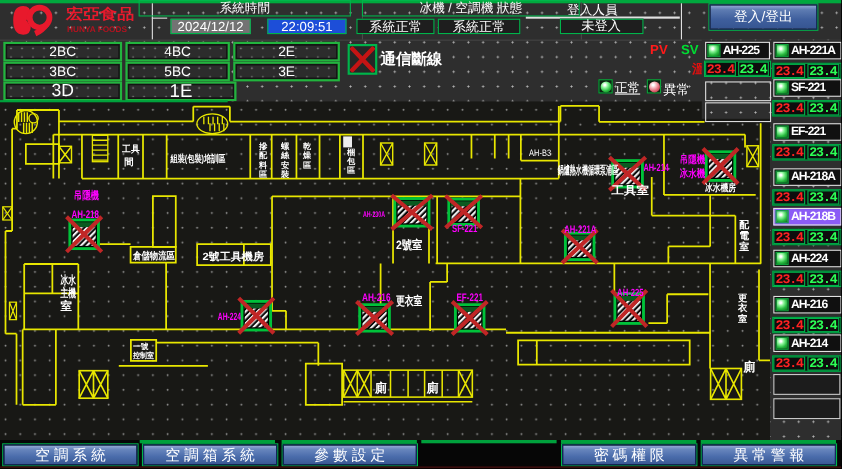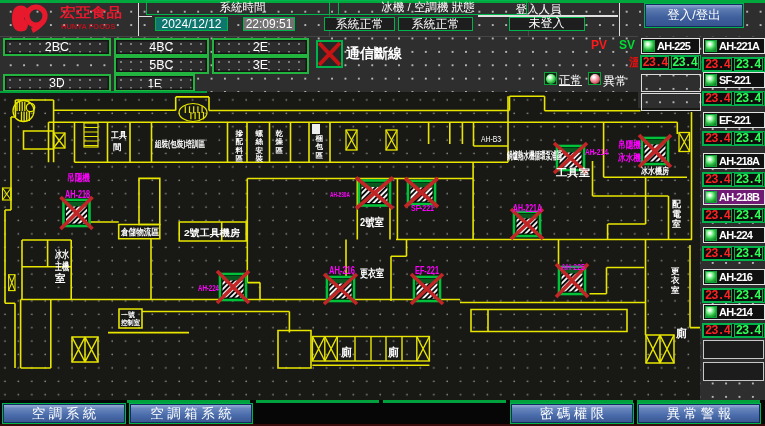--- a/index.html
+++ b/index.html
@@ -21,38 +21,39 @@
 <g fill="#e8192c">
         <path d="M10 17.5 Q10 4.5 19 4.5 Q26 4.5 26 12 L22 17.5 L26 23 Q26 30.5 19 30.5 Q10 30.5 10 17.5Z"></path>
       </g>
 <g stroke="#e8192c" stroke-width="5.2" fill="none">
         <circle cx="34" cy="15" r="9"></circle>
         <path d="M40.5 21 Q36 27 30 29.5"></path>
       </g>
 <text x="58" y="16" fill="#e8192c" font-size="13.5" font-weight="bold" textLength="62" lengthAdjust="spacingAndGlyphs">宏亞食品</text>
 <text x="59" y="28" fill="#b5121f" font-size="7.5" font-weight="bold">HUNYA FOODS</text>
     </svg>
-    <div style="position:absolute;left:146px;top:0px;width:193px;height:14.5px;border:1.6px solid #00b44b;background:transparent;box-sizing:border-box;display:flex;align-items:center;justify-content:center;color:#fff;font-size:11.5px;white-space:nowrap;">系統時間</div>
-    <div style="position:absolute;left:155px;top:17px;width:73px;height:14px;border:1.6px solid #00b44b;background:#0f766e;box-sizing:border-box;display:flex;align-items:center;justify-content:center;color:#fff;font-size:12px;white-space:nowrap;">2024/12/12</div>
-    <div style="position:absolute;left:243px;top:17px;width:52px;height:14px;border:1.6px solid #00b44b;background:#737373;box-sizing:border-box;display:flex;align-items:center;justify-content:center;color:#fff;font-size:12px;white-space:nowrap;">22:09:51</div>
+    <div style="position:absolute;left:126px;top:0px;width:193px;height:14.5px;border:1.6px solid #00b44b;background:transparent;box-sizing:border-box;display:flex;align-items:center;justify-content:center;color:#fff;font-size:11.5px;white-space:nowrap;">系統時間</div>
+    <div style="position:absolute;left:155px;top:17px;width:73px;height:14px;border:1.6px solid #00b44b;background:#737373;box-sizing:border-box;display:flex;align-items:center;justify-content:center;color:#fff;font-size:12px;white-space:nowrap;">2024/12/12</div>
+    <div style="position:absolute;left:243px;top:17px;width:72px;height:14px;border:1.6px solid #00b44b;background:#1d4ed8;box-sizing:border-box;display:flex;align-items:center;justify-content:center;color:#fff;font-size:12px;white-space:nowrap;">22:09:51</div>
     <div style="position:absolute;left:329px;top:0px;width:198px;height:14.5px;border:1.6px solid #00b44b;background:transparent;box-sizing:border-box;display:flex;align-items:center;justify-content:center;color:#fff;font-size:11.5px;white-space:nowrap;">冰機 / 空調機 狀態</div>
     <div style="position:absolute;left:324px;top:17px;width:71px;height:14px;border:1.6px solid #00b44b;background:#1e1e1e;box-sizing:border-box;display:flex;align-items:center;justify-content:center;color:#fff;font-size:12px;white-space:nowrap;">系統正常</div>
     <div style="position:absolute;left:398px;top:17px;width:75px;height:14px;border:1.6px solid #00b44b;background:#1e1e1e;box-sizing:border-box;display:flex;align-items:center;justify-content:center;color:#fff;font-size:12px;white-space:nowrap;">系統正常</div>
     <div style="position:absolute;left:515.5px;top:1.5px;color:#fff;font-size:11.5px;">登入人員</div>
     <div style="position:absolute;left:508.5px;top:17px;width:76px;height:13.5px;border:1.6px solid #00b44b;background:#1e1e1e;box-sizing:border-box;display:flex;align-items:center;justify-content:center;color:#fff;font-size:12px;white-space:nowrap;">未登入</div>
     <div style="position:absolute;left:644px;top:3px;width:100px;height:25px;box-sizing:border-box;border:1.6px solid #00b44b;">
       <div style="width:100%;height:100%;box-sizing:border-box;border:1px solid #132a5e;background:linear-gradient(#92a9d2 0%,#5e7cb2 18%,#3f5f9d 60%,#365591 100%);display:flex;align-items:center;justify-content:center;color:#fff;font-size:12.5px;">登入/登出</div>
     </div>
     <div style="position:absolute;left:3px;top:38px;width:108px;height:17.5px;box-sizing:border-box;border:2.4px solid #22b43e;box-shadow:inset 0 0 0 1.5px #141414;background-color:#2c2c2c;background-image:radial-gradient(circle,#9a9a9a 0.6px,rgba(0,0,0,0) 1px);background-size:10px 8px;display:flex;align-items:center;justify-content:center;color:#fff;font-size:12.5px;">2BC</div>
     <div style="position:absolute;left:114px;top:38px;width:95px;height:17.5px;box-sizing:border-box;border:2.4px solid #22b43e;box-shadow:inset 0 0 0 1.5px #141414;background-color:#2c2c2c;background-image:radial-gradient(circle,#9a9a9a 0.6px,rgba(0,0,0,0) 1px);background-size:10px 8px;display:flex;align-items:center;justify-content:center;color:#fff;font-size:12.5px;">4BC</div>
     <div style="position:absolute;left:212px;top:38px;width:97px;height:17.5px;box-sizing:border-box;border:2.4px solid #22b43e;box-shadow:inset 0 0 0 1.5px #141414;background-color:#2c2c2c;background-image:radial-gradient(circle,#9a9a9a 0.6px,rgba(0,0,0,0) 1px);background-size:10px 8px;display:flex;align-items:center;justify-content:center;color:#fff;font-size:12.5px;">2E</div>
+    <div style="position:absolute;left:3px;top:56px;width:108px;height:17.5px;box-sizing:border-box;border:2.4px solid #22b43e;box-shadow:inset 0 0 0 1.5px #141414;background-color:#2c2c2c;background-image:radial-gradient(circle,#9a9a9a 0.6px,rgba(0,0,0,0) 1px);background-size:10px 8px;display:flex;align-items:center;justify-content:center;color:#fff;font-size:12.5px;">3BC</div>
     <div style="position:absolute;left:114px;top:56px;width:95px;height:17.5px;box-sizing:border-box;border:2.4px solid #22b43e;box-shadow:inset 0 0 0 1.5px #141414;background-color:#2c2c2c;background-image:radial-gradient(circle,#9a9a9a 0.6px,rgba(0,0,0,0) 1px);background-size:10px 8px;display:flex;align-items:center;justify-content:center;color:#fff;font-size:12.5px;">5BC</div>
     <div style="position:absolute;left:212px;top:56px;width:97px;height:17.5px;box-sizing:border-box;border:2.4px solid #22b43e;box-shadow:inset 0 0 0 1.5px #141414;background-color:#2c2c2c;background-image:radial-gradient(circle,#9a9a9a 0.6px,rgba(0,0,0,0) 1px);background-size:10px 8px;display:flex;align-items:center;justify-content:center;color:#fff;font-size:12.5px;">3E</div>
-    <div style="position:absolute;left:3px;top:74px;width:108px;height:17.5px;box-sizing:border-box;border:2.4px solid #22b43e;box-shadow:inset 0 0 0 1.5px #141414;background-color:#2c2c2c;background-image:radial-gradient(circle,#9a9a9a 0.6px,rgba(0,0,0,0) 1px);background-size:10px 8px;display:flex;align-items:center;justify-content:center;color:#fff;font-size:12px;">3D</div>
-    <div style="position:absolute;left:114px;top:74px;width:81px;height:17.5px;box-sizing:border-box;border:2.4px solid #22b43e;box-shadow:inset 0 0 0 1.5px #141414;background-color:#2c2c2c;background-image:radial-gradient(circle,#9a9a9a 0.6px,rgba(0,0,0,0) 1px);background-size:10px 8px;display:flex;align-items:center;justify-content:center;color:#fff;font-size:11px;">1E</div>
+    <div style="position:absolute;left:3px;top:74px;width:108px;height:17.5px;box-sizing:border-box;border:2.4px solid #22b43e;box-shadow:inset 0 0 0 1.5px #141414;background-color:#2c2c2c;background-image:radial-gradient(circle,#9a9a9a 0.6px,rgba(0,0,0,0) 1px);background-size:10px 8px;display:flex;align-items:center;justify-content:center;color:#fff;font-size:16px;">3D</div>
+    <div style="position:absolute;left:114px;top:74px;width:101px;height:17.5px;box-sizing:border-box;border:2.4px solid #22b43e;box-shadow:inset 0 0 0 1.5px #141414;background-color:#2c2c2c;background-image:radial-gradient(circle,#9a9a9a 0.6px,rgba(0,0,0,0) 1px);background-size:10px 8px;display:flex;align-items:center;justify-content:center;color:#fff;font-size:17px;">1E</div>
     <div style="position:absolute;left:0px;top:90.5px;width:207px;height:2.5px;background:#00a03c;z-index:3;"></div>
     <div style="position:absolute;left:316px;top:40px;width:27px;height:28px;box-sizing:border-box;border:2px solid #00b44b;background:#262626;">
 <svg width="23" height="24" viewBox="0 0 23 24">
         <path d="M1 1L22 23M22 1L1 23" stroke="#c41414" stroke-width="4" fill="none"></path>
       </svg></div>
     <div style="position:absolute;left:346px;top:45px;color:#fff;font-weight:bold;font-size:14px;">通信斷線</div>
     <div style="position:absolute;left:591px;top:38px;color:#ff1a1a;font-weight:bold;font-size:12px;">PV</div>
     <div style="position:absolute;left:619px;top:38px;color:#00dd33;font-weight:bold;font-size:12px;">SV</div>
     <div style="position:absolute;left:592px;top:55px;font-weight:bold;font-size:11.5px;margin-left:37px;"><span style="color:#e01010">溫度</span><span style="color:#00dd33">設定</span></div>
     <div style="position:absolute;left:544px;top:72px;width:13px;height:13px;border:1.6px solid #0da33b;background:#0d2212;box-sizing:border-box;">
@@ -288,21 +289,21 @@
       <div style="width:29.0px;height:100%;box-sizing:border-box;border:1.2px solid #00b44b;color:#2cff55;font-family:'Liberation Mono',monospace;font-weight:bold;font-size:12px;display:flex;align-items:center;justify-content:center;letter-spacing:-1px;">23.4</div>
     </div>
     <div style="position:absolute;left:703px;top:153px;width:62px;height:16px;box-sizing:border-box;border:1.3px solid #e2e2e2;background:#101010;color:#fff;font-weight:bold;font-size:11px;display:flex;align-items:center;white-space:nowrap;overflow:hidden;">
       <span style="flex:none;display:inline-block;width:10px;height:10px;margin:0 2px 0 1px;border:1.4px solid #0da33b;background:radial-gradient(circle at 38% 32%, #ffffff 8%, #8cf59a 30%, #27b93f 62%, #0a6a18 100%);"></span>
       <span style="letter-spacing:-0.8px;">AH-218A</span>
     </div>
     <div style="position:absolute;left:702px;top:172px;width:63px;height:15px;box-sizing:border-box;border:1.4px solid #00b44b;background:#0d0d0d;display:flex;">
       <div style="width:29.0px;height:100%;box-sizing:border-box;border:1.2px solid #00b44b;margin-right:1.6px;color:#ff2222;font-family:'Liberation Mono',monospace;font-weight:bold;font-size:12px;display:flex;align-items:center;justify-content:center;letter-spacing:-1px;">23.4</div>
       <div style="width:29.0px;height:100%;box-sizing:border-box;border:1.2px solid #00b44b;color:#2cff55;font-family:'Liberation Mono',monospace;font-weight:bold;font-size:12px;display:flex;align-items:center;justify-content:center;letter-spacing:-1px;">23.4</div>
     </div>
-    <div style="position:absolute;left:703px;top:189px;width:62px;height:16px;box-sizing:border-box;border:1.3px solid #e2e2e2;background:#701a75;color:#fff;font-weight:bold;font-size:11px;display:flex;align-items:center;white-space:nowrap;overflow:hidden;">
+    <div style="position:absolute;left:703px;top:189px;width:62px;height:16px;box-sizing:border-box;border:1.3px solid #e2e2e2;background:#8b5cf6;color:#fff;font-weight:bold;font-size:11px;display:flex;align-items:center;white-space:nowrap;overflow:hidden;">
       <span style="flex:none;display:inline-block;width:10px;height:10px;margin:0 2px 0 1px;border:1.4px solid #0da33b;background:radial-gradient(circle at 38% 32%, #ffffff 8%, #8cf59a 30%, #27b93f 62%, #0a6a18 100%);"></span>
       <span style="letter-spacing:-0.8px;">AH-218B</span>
     </div>
     <div style="position:absolute;left:702px;top:208px;width:63px;height:15px;box-sizing:border-box;border:1.4px solid #00b44b;background:#0d0d0d;display:flex;">
       <div style="width:29.0px;height:100%;box-sizing:border-box;border:1.2px solid #00b44b;margin-right:1.6px;color:#ff2222;font-family:'Liberation Mono',monospace;font-weight:bold;font-size:12px;display:flex;align-items:center;justify-content:center;letter-spacing:-1px;">23.4</div>
       <div style="width:29.0px;height:100%;box-sizing:border-box;border:1.2px solid #00b44b;color:#2cff55;font-family:'Liberation Mono',monospace;font-weight:bold;font-size:12px;display:flex;align-items:center;justify-content:center;letter-spacing:-1px;">23.4</div>
     </div>
     <div style="position:absolute;left:703px;top:227px;width:62px;height:16px;box-sizing:border-box;border:1.3px solid #e2e2e2;background:#101010;color:#fff;font-weight:bold;font-size:11px;display:flex;align-items:center;white-space:nowrap;overflow:hidden;">
       <span style="flex:none;display:inline-block;width:10px;height:10px;margin:0 2px 0 1px;border:1.4px solid #0da33b;background:radial-gradient(circle at 38% 32%, #ffffff 8%, #8cf59a 30%, #27b93f 62%, #0a6a18 100%);"></span>
       <span style="letter-spacing:-0.8px;">AH-224</span>
@@ -334,19 +335,22 @@
     <div style="position:absolute;left:256px;top:400px;width:123px;height:2.5px;background:#00a03c;"></div>
     <div style="position:absolute;left:383px;top:400px;width:123px;height:2.5px;background:#00a03c;"></div>
     <div style="position:absolute;left:510px;top:400px;width:123px;height:2.5px;background:#00a03c;"></div>
     <div style="position:absolute;left:637px;top:400px;width:123px;height:2.5px;background:#00a03c;"></div>
     <div style="position:absolute;left:2px;top:403px;width:124px;height:21px;box-sizing:border-box;border:1.6px solid #00b44b;">
       <div style="width:100%;height:100%;box-sizing:border-box;border:1px solid #132a5e;background:linear-gradient(#97add6 0%,#6886bd 20%,#4a6cab 60%,#3a5893 100%);display:flex;align-items:center;justify-content:center;color:#fff;font-size:13.5px;letter-spacing:3.5px;text-indent:3.5px;">空調系統</div>
     </div>
     <div style="position:absolute;left:129px;top:403px;width:124px;height:21px;box-sizing:border-box;border:1.6px solid #00b44b;">
       <div style="width:100%;height:100%;box-sizing:border-box;border:1px solid #132a5e;background:linear-gradient(#97add6 0%,#6886bd 20%,#4a6cab 60%,#3a5893 100%);display:flex;align-items:center;justify-content:center;color:#fff;font-size:13.5px;letter-spacing:3.5px;text-indent:3.5px;">空調箱系統</div>
     </div>
+    <div style="position:absolute;left:256px;top:403px;width:124px;height:21px;box-sizing:border-box;border:1.6px solid #00b44b;">
+      <div style="width:100%;height:100%;box-sizing:border-box;border:1px solid #132a5e;background:linear-gradient(#97add6 0%,#6886bd 20%,#4a6cab 60%,#3a5893 100%);display:flex;align-items:center;justify-content:center;color:#fff;font-size:13.5px;letter-spacing:3.5px;text-indent:3.5px;">參數設定</div>
+    </div>
     <div style="position:absolute;left:510px;top:403px;width:124px;height:21px;box-sizing:border-box;border:1.6px solid #00b44b;">
       <div style="width:100%;height:100%;box-sizing:border-box;border:1px solid #132a5e;background:linear-gradient(#97add6 0%,#6886bd 20%,#4a6cab 60%,#3a5893 100%);display:flex;align-items:center;justify-content:center;color:#fff;font-size:13.5px;letter-spacing:3.5px;text-indent:3.5px;">密碼權限</div>
     </div>
     <div style="position:absolute;left:637px;top:403px;width:124px;height:21px;box-sizing:border-box;border:1.6px solid #00b44b;">
       <div style="width:100%;height:100%;box-sizing:border-box;border:1px solid #132a5e;background:linear-gradient(#97add6 0%,#6886bd 20%,#4a6cab 60%,#3a5893 100%);display:flex;align-items:center;justify-content:center;color:#fff;font-size:13.5px;letter-spacing:3.5px;text-indent:3.5px;">異常警報</div>
     </div>
     <div style="position:absolute;left:0;top:424px;width:765px;height:2px;background:#3a0c0c;"></div>
 </div>
 </body></html>

